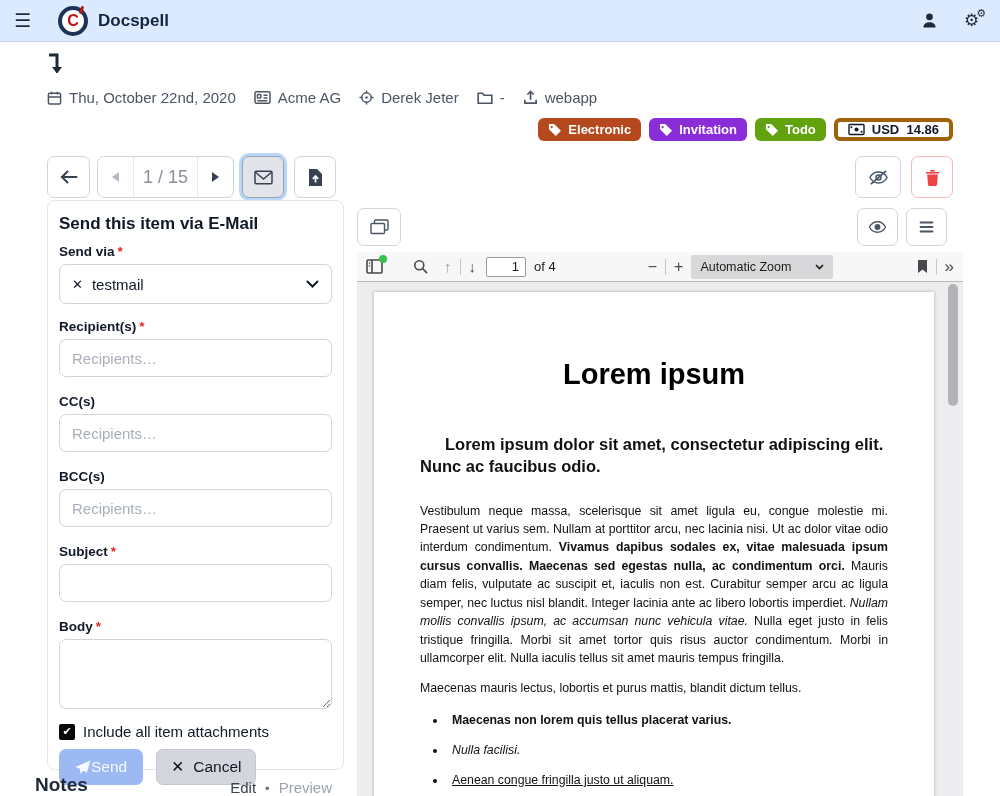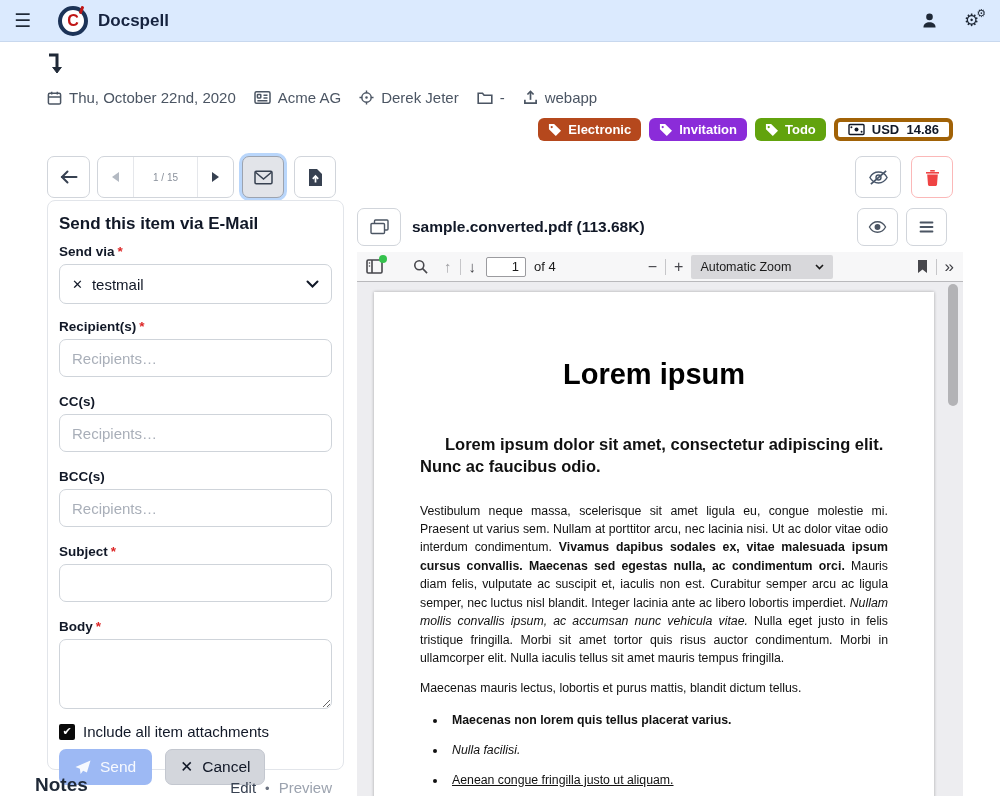--- a/index.html
+++ b/index.html
@@ -35,21 +35,21 @@
   .amount-chip { display:inline-flex; align-items:center; gap:7px; height:23px; padding:0 10px;
     border-radius:6px; border:4px solid #a16207; background:#fff; color:#111827; font-size:13px; font-weight:700; white-space:pre; }
 
   
   .toolbar-row { position:absolute; left:47px; top:156px; width:906px; height:42px; display:flex; align-items:center; }
   .btn { height:42px; border:1px solid #d1d5db; background:#fff; border-radius:7px;
     display:inline-flex; align-items:center; justify-content:center; color:#374151; cursor:pointer; }
   .pager { display:flex; height:42px; width:137px; margin-left:7px; border:1px solid #d1d5db; border-radius:7px; overflow:hidden; background:#fff; }
   .pager .seg { display:flex; align-items:center; justify-content:center; }
   .pager .prev { width:36px; color:#b3b9c2; border-right:1px solid #e5e7eb; }
-  .pager .label { flex:1; color:#8a919c; font-size:10px; }
+  .pager .label { flex:1; color:#8a919c; font-size:18px; }
   .pager .next { width:36px; color:#374151; border-left:1px solid #e5e7eb; }
   .tri-l { width:0; height:0; border-top:5px solid transparent; border-bottom:5px solid transparent; border-right:7px solid currentColor; }
   .tri-r { width:0; height:0; border-top:5px solid transparent; border-bottom:5px solid transparent; border-left:7px solid currentColor; }
   .mail-btn { width:42px; margin-left:8px; background:#e2e4e9; border-color:#9ca3af; box-shadow:0 0 0 3px #b9d6fb; }
   .fileup-btn { width:42px; margin-left:10px; }
   .eyeslash-btn { width:46px; margin-left:auto; color:#475569; }
   .trash-btn { width:42px; margin-left:10px; border-color:#fbb8b8; color:#ef4444; }
 
   
   .mail-card { position:absolute; left:47px; top:200px; width:297px; height:570px;
@@ -64,21 +64,21 @@
   .t-input { width:100%; height:38px; border:1px solid #cfd4da; border-radius:7px; padding:0 12px;
     font-size:15px; color:#111827; font-family:inherit; outline:none; background:#fff; }
   .t-input::placeholder, textarea::placeholder { color:#a9afb9; }
   textarea.t-area { width:100%; height:70px; border:1px solid #cfd4da; border-radius:7px; padding:8px 12px;
     font-size:15px; font-family:inherit; resize:both; outline:none; }
   .check-row { margin-top:10px; display:flex; align-items:center; gap:8px; font-size:15px; color:#111827; }
   .checkbox { width:16px; height:16px; background:#0a0a0a; border-radius:2px; color:#fff; font-size:11px;
     display:flex; align-items:center; justify-content:center; }
   .btn-row { margin-top:9px; display:flex; gap:13px; }
   .send-btn { background:#9db9f4; color:rgba(255,255,255,.92); border:none; border-radius:7px;
-    padding:9px 16px; font-size:15.5px; display:flex; align-items:center; gap:9px; font-family:inherit; }
+    padding:9px 16px; font-size:15.5px; display:flex; align-items:center; font-family:inherit; }
   .cancel-btn { background:#d3d6dc; color:#111827; border:1px solid #c3c7cf; border-radius:7px;
     padding:8px 14px; font-size:15.5px; display:flex; align-items:center; gap:9px; font-family:inherit; }
   .cancel-btn .x { font-weight:700; }
 
   
   .notes-row { position:absolute; left:35px; top:774px; width:297px; display:flex; align-items:flex-end; }
   .notes-row .h { font-size:19px; font-weight:700; color:#1f2937; }
   .notes-links { margin-left:auto; display:flex; gap:9px; align-items:baseline; font-size:15px; }
   .notes-links .edit { color:#374151; }
   .notes-links .dot { color:#6b7280; font-size:13px; }
@@ -326,21 +326,20 @@
   </span>
 </div>
 
 <div class="att-header">
   <button class="btn thumb-btn">
     <svg width="19" height="16" viewBox="0 0 19 16" fill="none" stroke="#4b5563" stroke-width="1.4">
       <rect x="4.5" y="1" width="13.5" height="10" rx="1"></rect>
         <rect x="1" y="4.5" width="13.5" height="10" rx="1" fill="#fff"></rect>
     </svg>
   </button>
-  <span class="att-title">sample.converted.pdf (113.68K)</span>
   <span class="att-actions">
     <button class="btn">
       <svg width="19" height="14" viewBox="0 0 20 14" fill="none" stroke="#4b5563" stroke-width="1.4">
         <path d="M1.5 7C3.4 3.5 6.5 1.5 10 1.5S16.6 3.5 18.5 7c-1.9 3.5-5 5.5-8.5 5.5S3.4 10.5 1.5 7z"></path>
         <circle cx="10" cy="7" r="2.4" fill="#4b5563"></circle>
       </svg>
     </button>
     <button class="btn">
       <svg width="15" height="12" viewBox="0 0 15 12" stroke="#4b5563" stroke-width="1.8" stroke-linecap="round">
         <path d="M1.5 1.5h12M1.5 6h12M1.5 10.5h12"></path>

